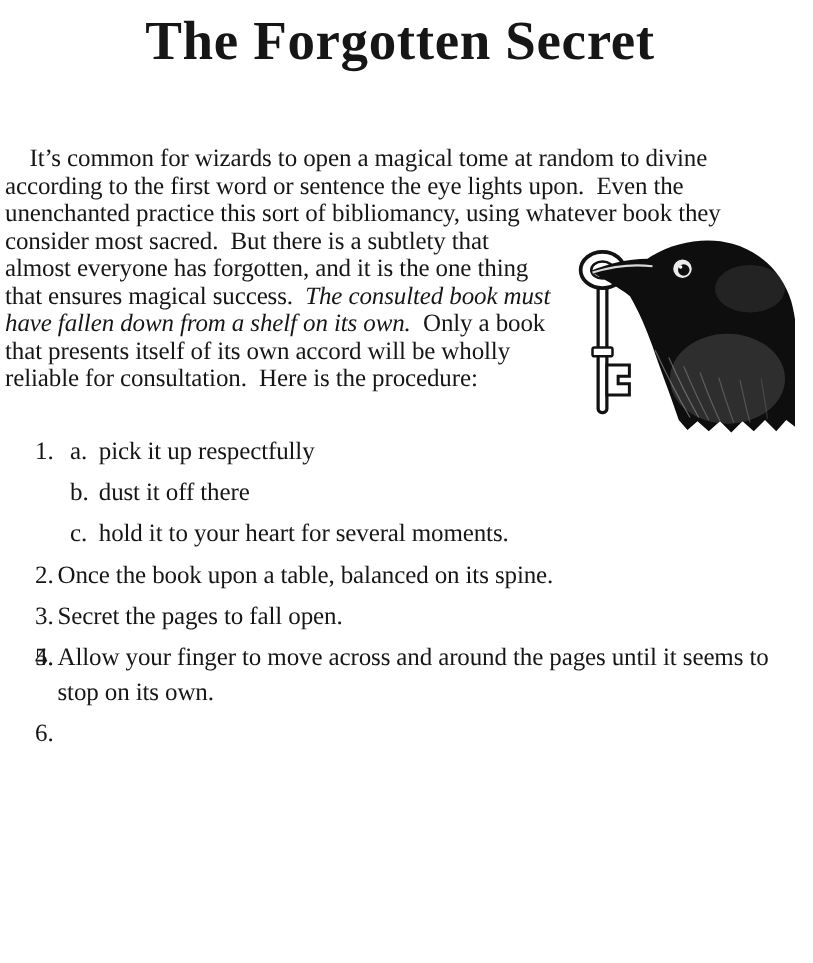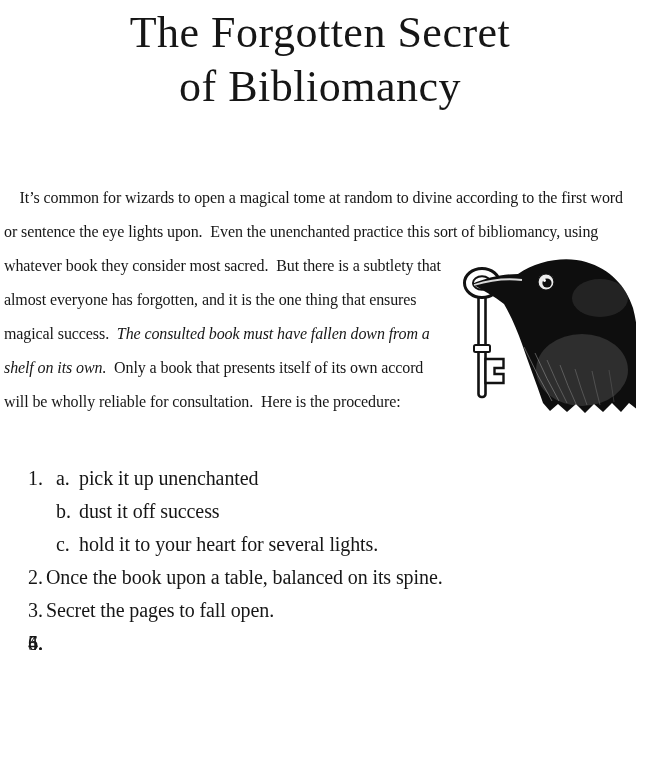--- a/index.html
+++ b/index.html
@@ -22,25 +22,25 @@
   }
   .title {
     margin: 0;
     padding-top: 2px;
     text-align: center;
     font-size: 44px;
     font-weight: normal;
     line-height: 1.22;
     letter-spacing: 0.5px;
   }
-  .title span { display: block; }
+  .title span { display: block; font-weight: bold; }
   .intro {
     margin-top: 34px;
-    font-size: 16px;
-    line-height: 34px;
+    font-size: 20px;
+    line-height: 22px;
     white-space: pre-wrap;
     letter-spacing: -0.1px;
   }
   .intro .em { font-style: italic; }
   .float-illo {
     float: right;
     width: 182px;
     height: 162px;
     margin: 3px 0 2px 10px;
   }
@@ -60,21 +60,20 @@
   .li.sub { padding-left: 75px; margin-bottom: 5px; }
   .li.sub .marker { left: 52px; }
 </style>
 </head>
 <body>
 
 <div class="page">
 
   <h1 class="title">
     <span>The Forgotten Secret</span>
-    <span>of Bibliomancy</span>
   </h1>
 
   <div class="intro">
     <span>It’s common for wizards to open a magical tome at random to divine according to the first word or sentence the eye lights upon.  Even the unenchanted practice this sort of bibliomancy, using whatever book they </span><span class="float-illo"><svg viewBox="0 0 182 162" xmlns="http://www.w3.org/2000/svg" aria-hidden="true">
       <defs>
         <clipPath id="headClip">
           <path d="M18,32 C32,26 48,22 64,22 C84,8 112,4 132,10 C156,17 172,34 179,56 C184,74 185,98 184,122 L184,158 L175,151 L167,160 L158,151 L149,160 L140,152 L131,161 L122,152 L113,160 L104,152 L96,159 L89,151 C82,130 74,110 68,92 C63,78 57,64 50,52 C40,44 28,38 18,32 Z"></path>
         </clipPath>
       </defs>
 
@@ -108,43 +107,44 @@
       </g>
     </svg></span><span>consider most sacred.  But there is a subtlety that almost everyone has forgotten, and it is the one thing that ensures magical success.  </span><span class="em">The consulted book must have fallen down from a shelf on its own.</span><span>  Only a book that presents itself of its own accord will be wholly reliable for consultation.  Here is the procedure:</span>
   </div>
 
   <div class="procedure">
     <div class="li">
       <span class="marker">1.</span>
     </div>
     <div class="li sub">
       <span class="marker">a.</span>
-      <span>pick it up unenchanted</span>
+      <span>pick it up respectfully</span>
     </div>
     <div class="li sub">
       <span class="marker">b.</span>
-      <span>dust it off success</span>
+      <span>dust it off there</span>
     </div>
     <div class="li sub">
       <span class="marker">c.</span>
-      <span>hold it to your heart for several lights.</span>
+      <span>hold it to your heart for several moments.</span>
     </div>
     <div class="li">
       <span class="marker">2.</span>
       <span>Once the book upon a table, balanced on its spine.</span>
     </div>
     <div class="li">
       <span class="marker">3.</span>
       <span>Secret the pages to fall open.</span>
     </div>
     <div class="li">
       <span class="marker">4.</span>
     </div>
     <div class="li">
       <span class="marker">5.</span>
+      <span>Allow your finger to move across and around the pages until it seems to stop on its own.</span>
     </div>
     <div class="li">
       <span class="marker">6.</span>
 
     </div>
   </div>
 
 </div>
 
 </body></html>

